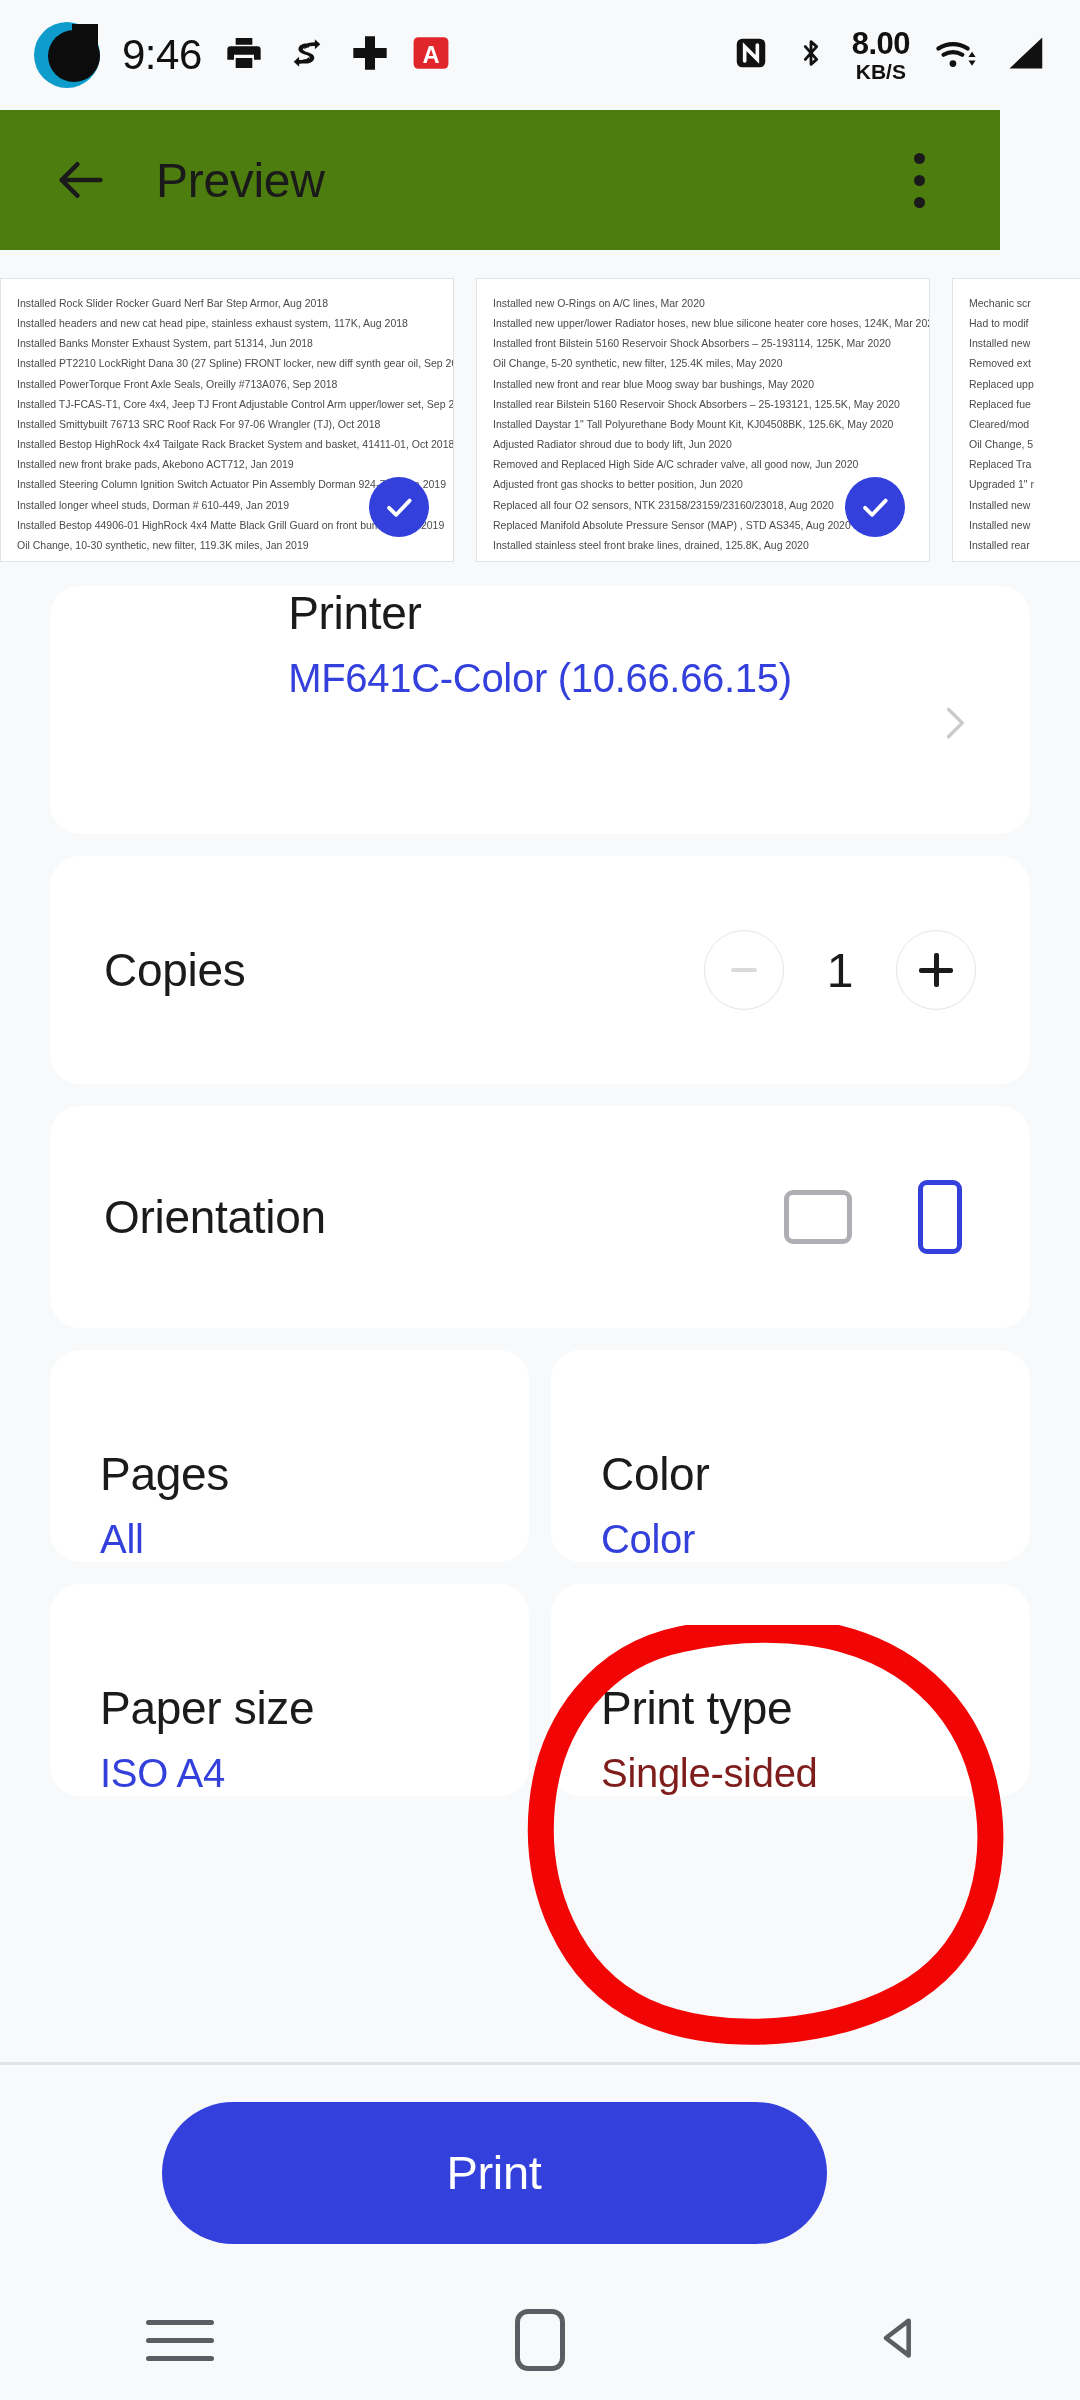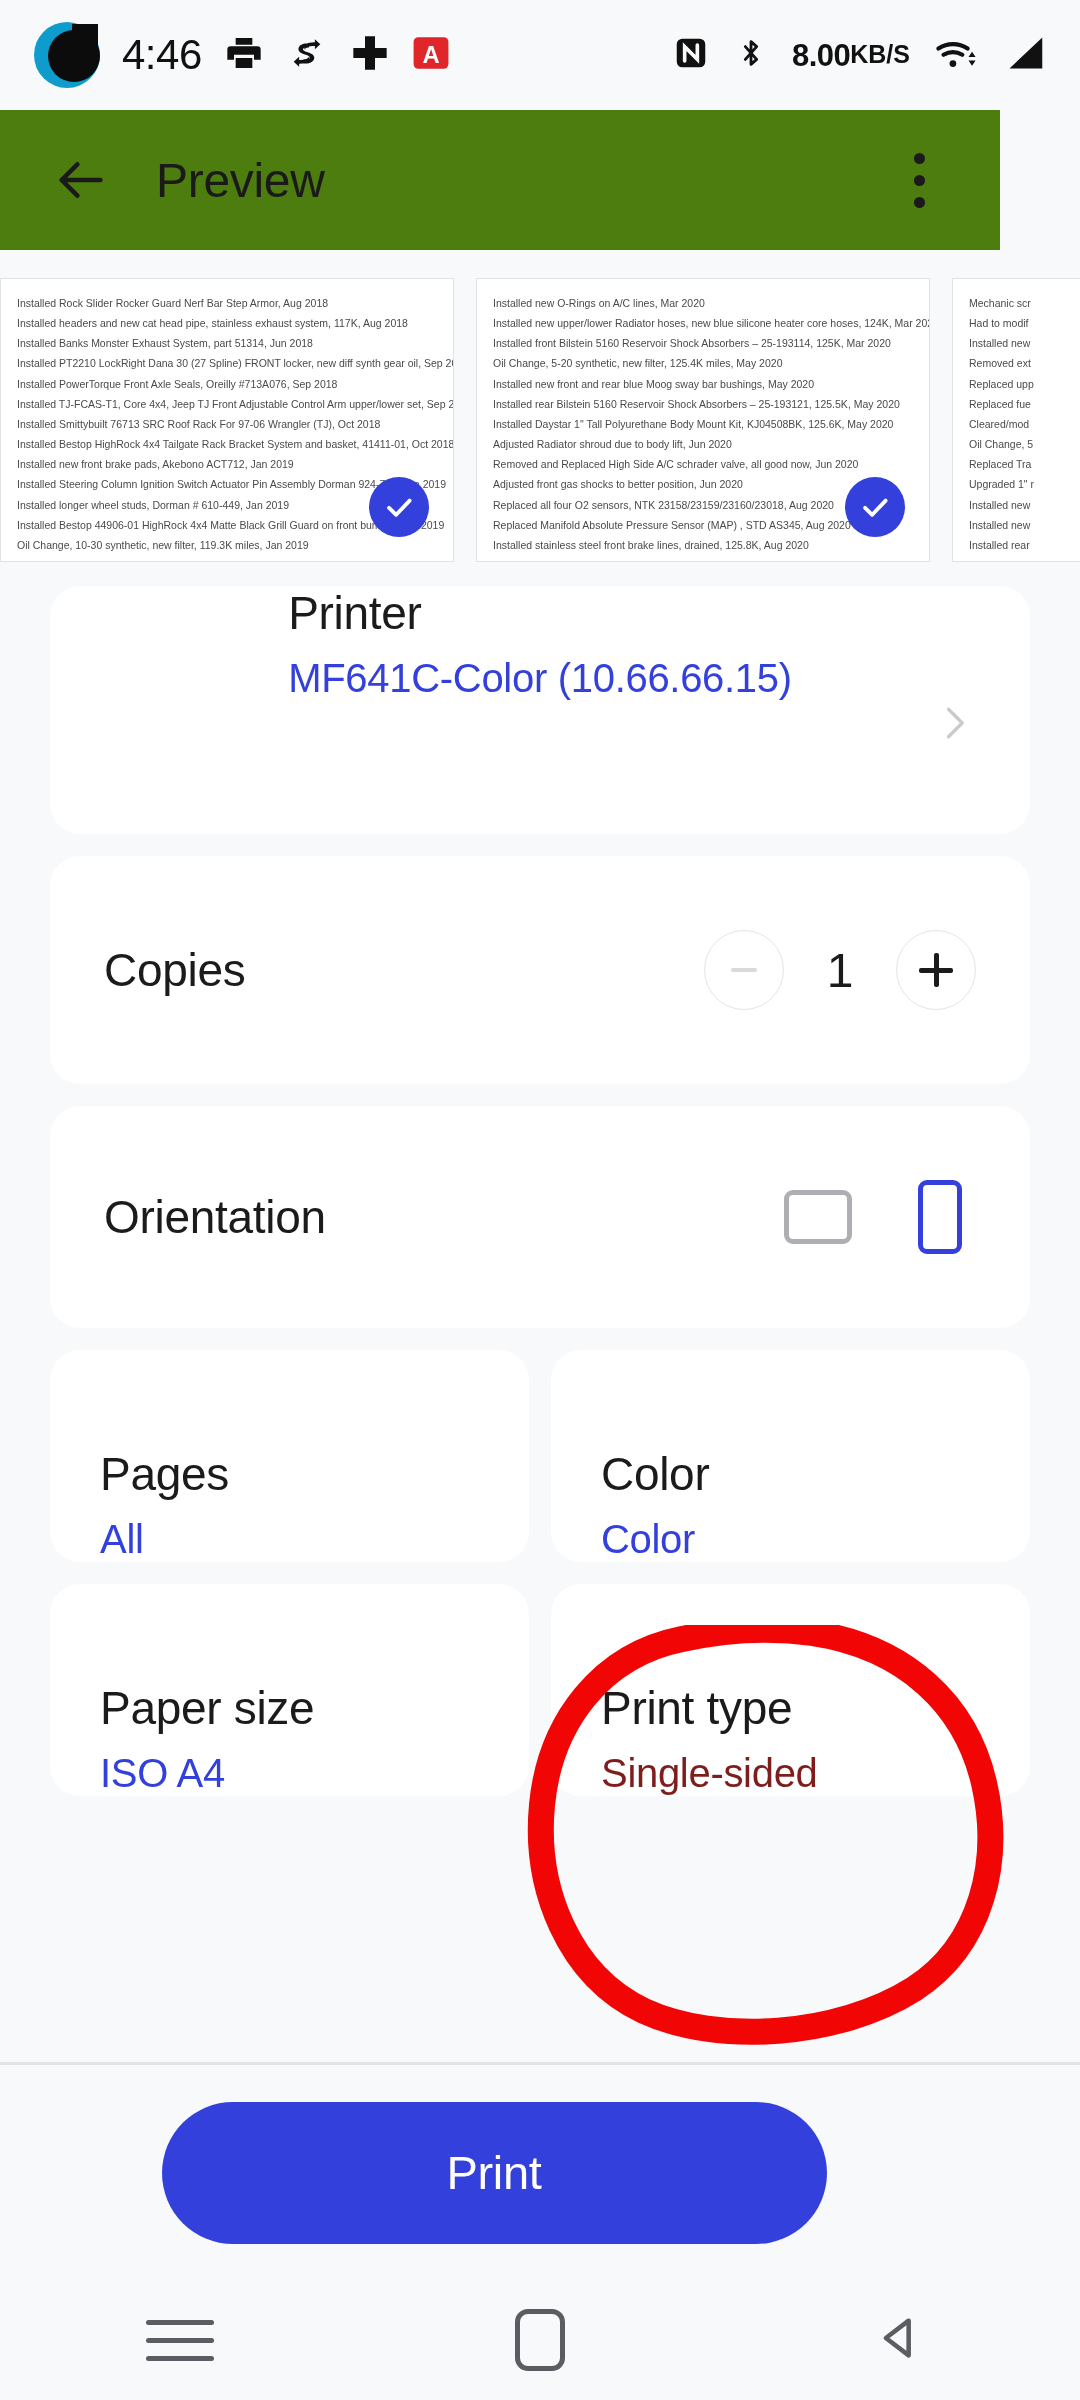--- a/index.html
+++ b/index.html
@@ -31,23 +31,23 @@
   }
   .app-dot .notch{
     position:absolute; right:2px; top:2px; width:26px; height:24px;
     background:#0C0C0C;
   }
 
   .sb-time{ font-size:42px; font-weight:500; color:#111; letter-spacing:-0.5px; }
 
   .ic{ flex:0 0 auto; display:inline-block; }
 
-  .sb-kbs{ display:flex; flex-direction:row; line-height:1; }
+  .sb-kbs{ display:flex; flex-direction:column; align-items:center; line-height:1; }
   .sb-kbs .v{ font-size:31px; font-weight:700; color:#111; letter-spacing:-0.5px; }
-  .sb-kbs .u{ font-size:25px; font-weight:700; color:#111; margin-top:2px; }
+  .sb-kbs .u{ font-size:21px; font-weight:700; color:#111; margin-top:2px; }
 
   
   .appbar{
     position:absolute; top:110px; left:0; width:1000px; height:140px;
     display:flex; align-items:center; padding:0 46px;
     background:#4d7c0f;
   }
   .back-btn{ width:70px; height:70px; display:flex; align-items:center; justify-content:center; }
   .appbar-title{
     font-size:48px; color:#1A1A1A; margin-left:40px; font-weight:400;
@@ -156,21 +156,21 @@
 
 <div class="statusbar">
   <div class="sb-left">
 
     <div class="app-dot">
       <div class="ring"></div>
         <div class="inner"></div>
         <div class="notch"></div>
     </div>
 
-    <div class="sb-time">4:46</div>
+    <div class="sb-time">9:46</div>
 
     <span class="ic">
       <svg width="40" height="40" viewBox="0 0 24 24">
           <path fill="#111" d="M7 3h10v4H7zM4 8h16a2 2 0 0 1 2 2v6h-4v-3H6v3H2v-6a2 2 0 0 1 2-2z"></path>
           <path fill="#111" d="M7 15h10v6H7z"></path>
         </svg>
     </span>
 
     <span class="ic">
       <svg width="42" height="42" viewBox="0 0 24 24">

